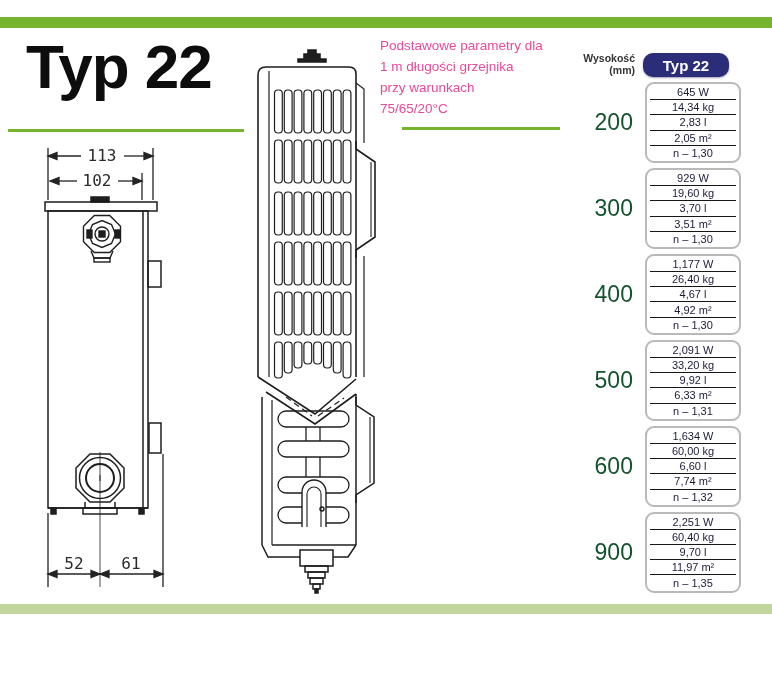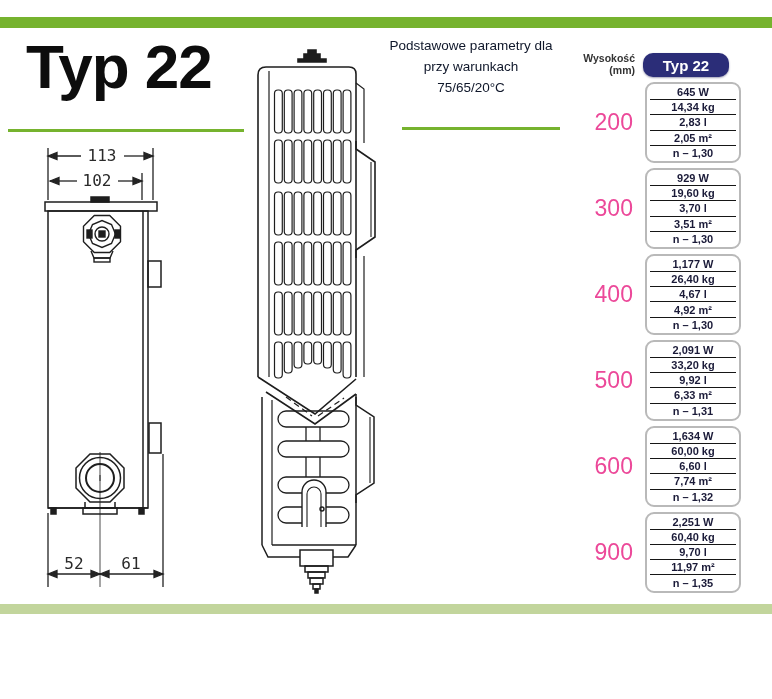--- a/index.html
+++ b/index.html
@@ -6,34 +6,34 @@
   .stage{position:relative;width:772px;height:699px;background:#fff;overflow:hidden;
          font-family:"Liberation Sans",sans-serif;color:#111;}
   .bar{position:absolute;left:0;width:772px;}
   .bar-top{top:17px;height:11px;}
   .bar-bottom{top:604px;height:10px;}
   .title{position:absolute;left:26px;top:34px;font-size:62px;font-weight:700;
          letter-spacing:-1px;line-height:1.05;color:#0d0d0d;}
   .rule{position:absolute;height:3px;}
   .rule-title{left:8px;top:129px;width:236px;}
   .rule-params{left:402px;top:127px;width:158px;}
-  .params{position:absolute;left:380px;top:36px;width:182px;text-align:center;
-          font-size:13.5px;line-height:1.55;color:#0f172a;}
+  .params{position:absolute;left:380px;top:36px;width:182px;text-align:left;
+          font-size:13.5px;line-height:1.55;color:#ec4899;}
   
   .spec-table{position:absolute;left:573px;top:53px;width:168px;}
   .spec-header{display:flex;align-items:center;margin-bottom:5px;}
   .h-label{width:62px;text-align:right;font-size:10.5px;font-weight:700;color:#333;
            padding-right:4px;line-height:1.1;}
   .pill{margin-left:4px;width:86px;height:24px;border-radius:10px;background:#2b2d78;
         color:#fff;font-size:15px;font-weight:700;display:flex;align-items:center;
         justify-content:center;box-shadow:0 1px 2px rgba(40,40,90,.45);}
   .group-row{display:flex;align-items:center;margin-bottom:5px;}
-  .g-height{width:62px;text-align:right;padding-right:12px;font-size:23px;color:#ec4899;}
+  .g-height{width:62px;text-align:right;padding-right:12px;font-size:23px;color:#14532d;}
   .g-box{width:89px;border:2px solid #b9b9b9;border-radius:9px;background:#fff;
-         padding:1px 3px;font-weight:bold;}
+         padding:1px 3px;}
   .g-box .cell{height:14.2px;display:flex;align-items:center;justify-content:center;
          font-size:11px;color:#1a1a38;border-bottom:1.4px solid #161616;}
   .g-box .cell:last-child{border-bottom:none;}
   .footer-caption{position:absolute;left:0;top:613px;width:772px;display:flex;
          justify-content:center;}
   .footer-caption span{font-size:52px;font-weight:400;color:#0f0f0f;white-space:nowrap;
          transform:scaleX(.8);transform-origin:center;letter-spacing:0px;}
   svg{position:absolute;}
   .dimtext{font-family:"DejaVu Sans Mono",monospace;font-size:16px;fill:#2a2a2a;}
 </style>
@@ -42,20 +42,21 @@
 
 <div class="stage">
 
   <div class="bar bar-top" style="background: rgb(118, 179, 46);"></div>
 
   <div class="title">Typ 22</div>
   <div class="rule rule-title" style="background: rgb(118, 179, 46);"></div>
 
   <div class="params">
     <div>Podstawowe parametry dla</div>
+    <div>1 m długości grzejnika</div>
     <div>przy warunkach</div>
     <div>75/65/20°C</div>
   </div>
   <div class="rule rule-params" style="background: rgb(118, 179, 46);"></div>
 
   <svg style="left:25px;top:140px;" width="215" height="465" viewBox="0 0 215 465">
     <g stroke="#232323" fill="none" stroke-width="1.3">
 
       <line x1="23" y1="8" x2="23" y2="60"></line>
         <line x1="128" y1="8" x2="128" y2="60"></line>

